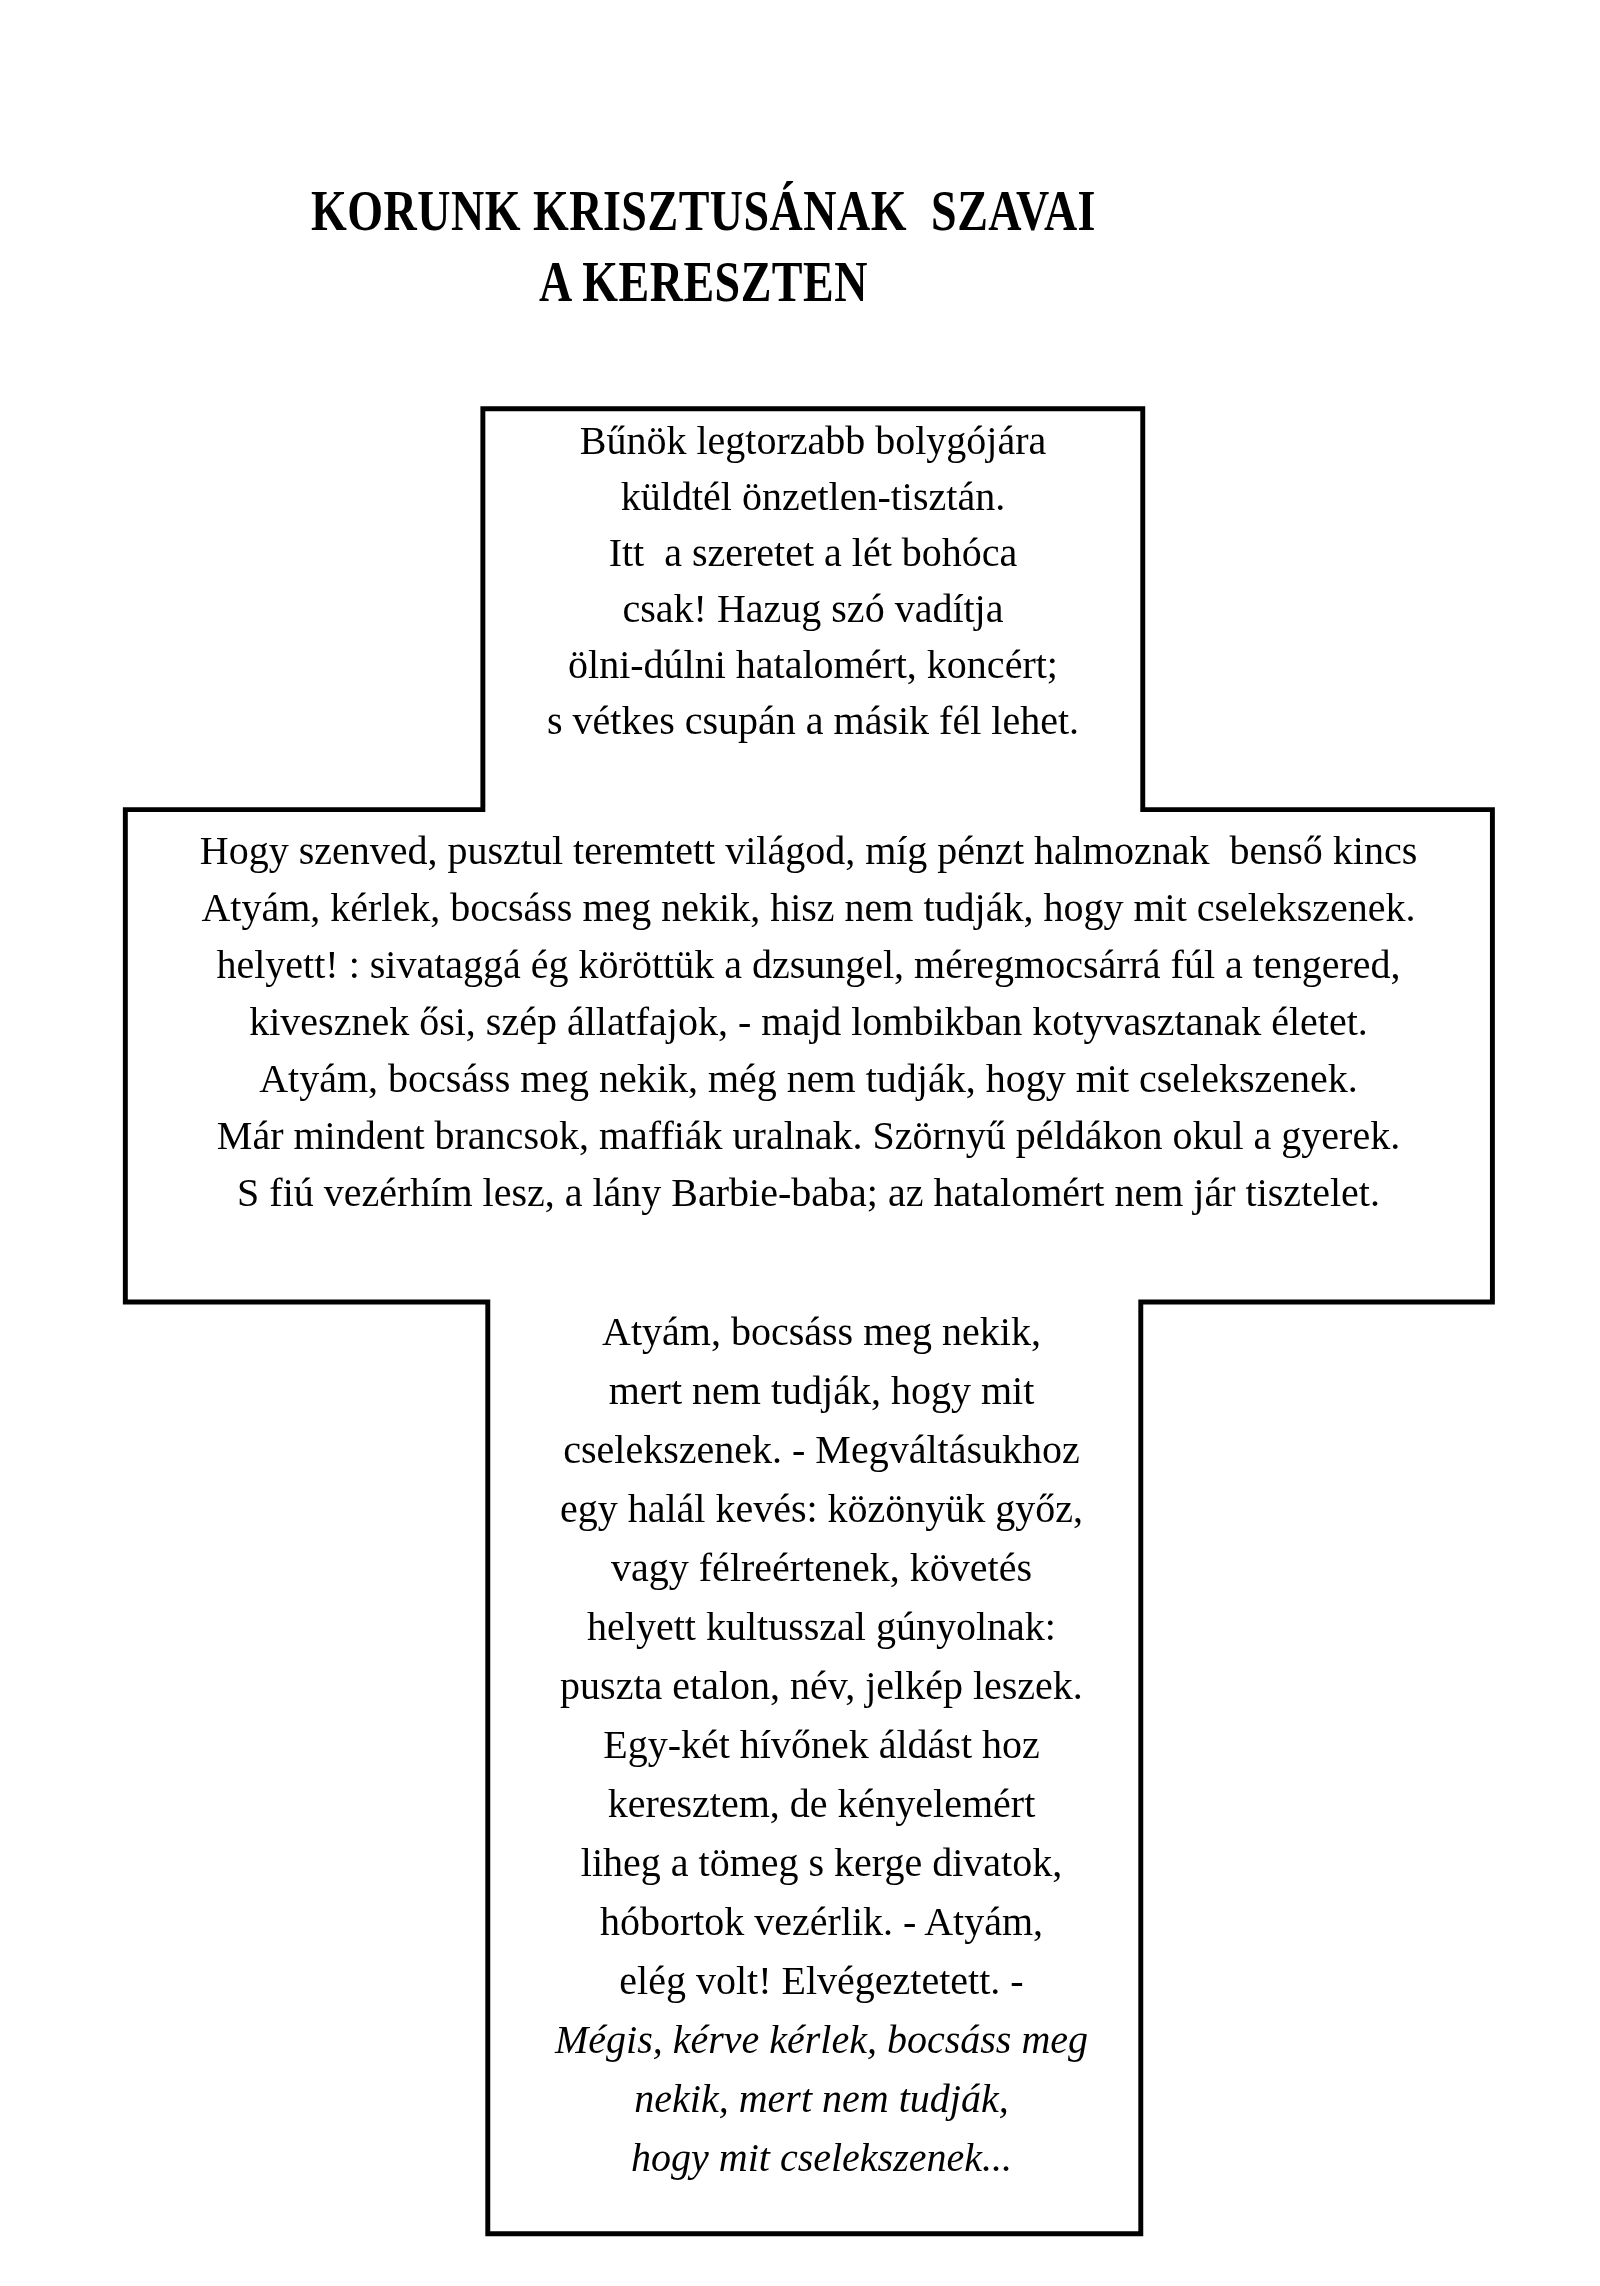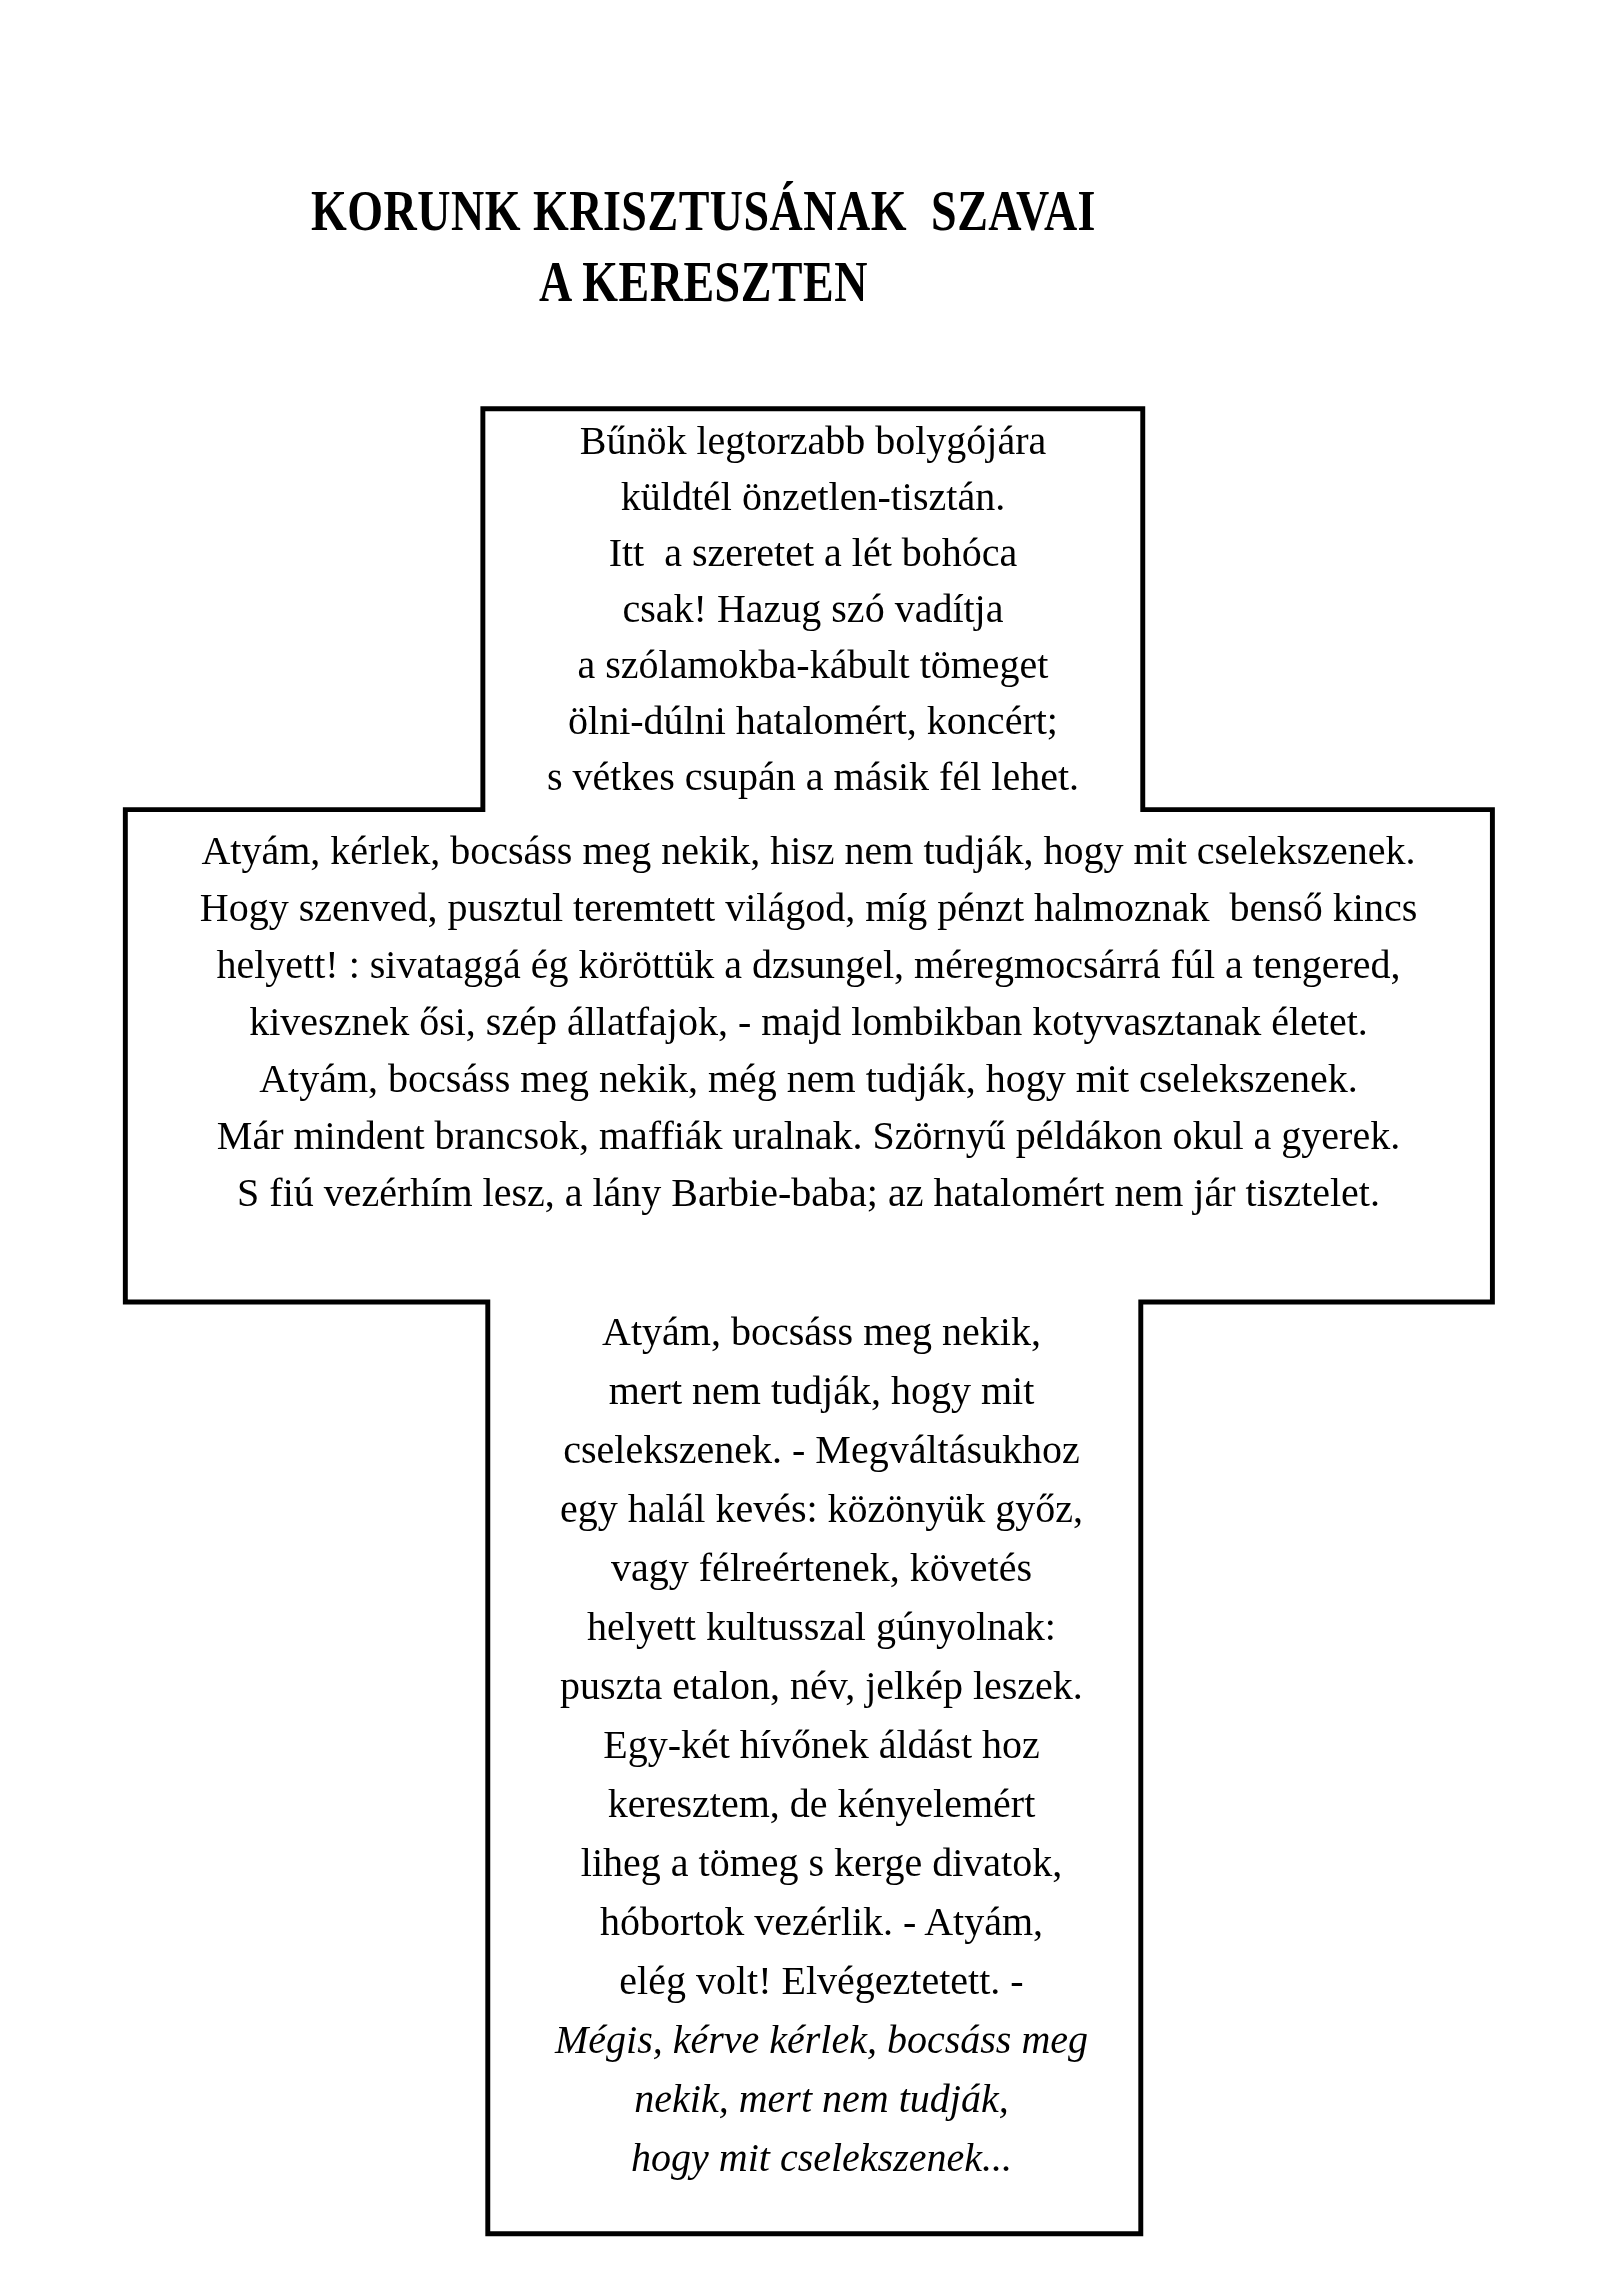--- a/index.html
+++ b/index.html
@@ -88,28 +88,27 @@
 
   <svg class="cross-svg" viewBox="0 0 1625 2321" xmlns="http://www.w3.org/2000/svg" aria-hidden="true">
     <path d="M490,415 H1160 V822 H1515 V1322 H1158 V2268 H495 V1322 H127 V822 H490 Z" fill="none" stroke="#000000" stroke-width="5"></path>
   </svg>
 
   <div class="poem-block top-arm-text">
     <div class="poem-line">Bűnök legtorzabb bolygójára</div>
     <div class="poem-line">küldtél önzetlen-tisztán.</div>
     <div class="poem-line">Itt  a szeretet a lét bohóca</div>
     <div class="poem-line">csak! Hazug szó vadítja</div>
-    <div class="poem-line">a szólamokba-kábult tömeget</div>
     <div class="poem-line">ölni-dúlni hatalomért, koncért;</div>
     <div class="poem-line">s vétkes csupán a másik fél lehet.</div>
   </div>
 
   <div class="poem-block beam-text">
+    <div class="poem-line">Hogy szenved, pusztul teremtett világod, míg pénzt halmoznak  benső kincs</div>
     <div class="poem-line">Atyám, kérlek, bocsáss meg nekik, hisz nem tudják, hogy mit cselekszenek.</div>
-    <div class="poem-line">Hogy szenved, pusztul teremtett világod, míg pénzt halmoznak  benső kincs</div>
     <div class="poem-line">helyett! : sivataggá ég köröttük a dzsungel, méregmocsárrá fúl a tengered,</div>
     <div class="poem-line">kivesznek ősi, szép állatfajok, - majd lombikban kotyvasztanak életet.</div>
     <div class="poem-line">Atyám, bocsáss meg nekik, még nem tudják, hogy mit cselekszenek.</div>
     <div class="poem-line">Már mindent brancsok, maffiák uralnak. Szörnyű példákon okul a gyerek.</div>
     <div class="poem-line">S fiú vezérhím lesz, a lány Barbie-baba; az hatalomért nem jár tisztelet.</div>
   </div>
 
   <div class="poem-block lower-arm-text">
     <div class="poem-line">Atyám, bocsáss meg nekik,</div>
     <div class="poem-line">mert nem tudják, hogy mit</div>

